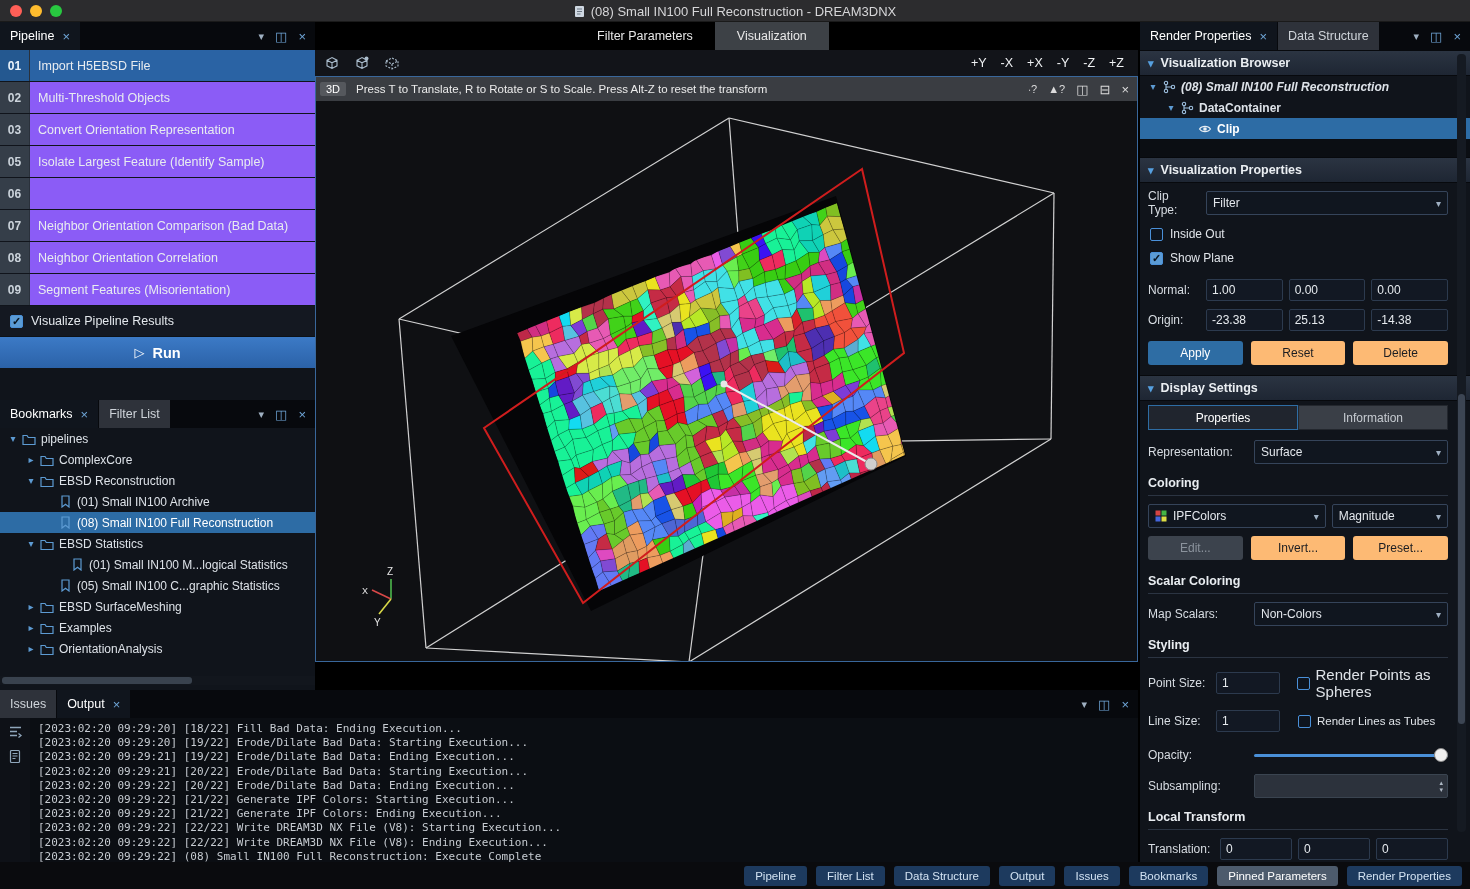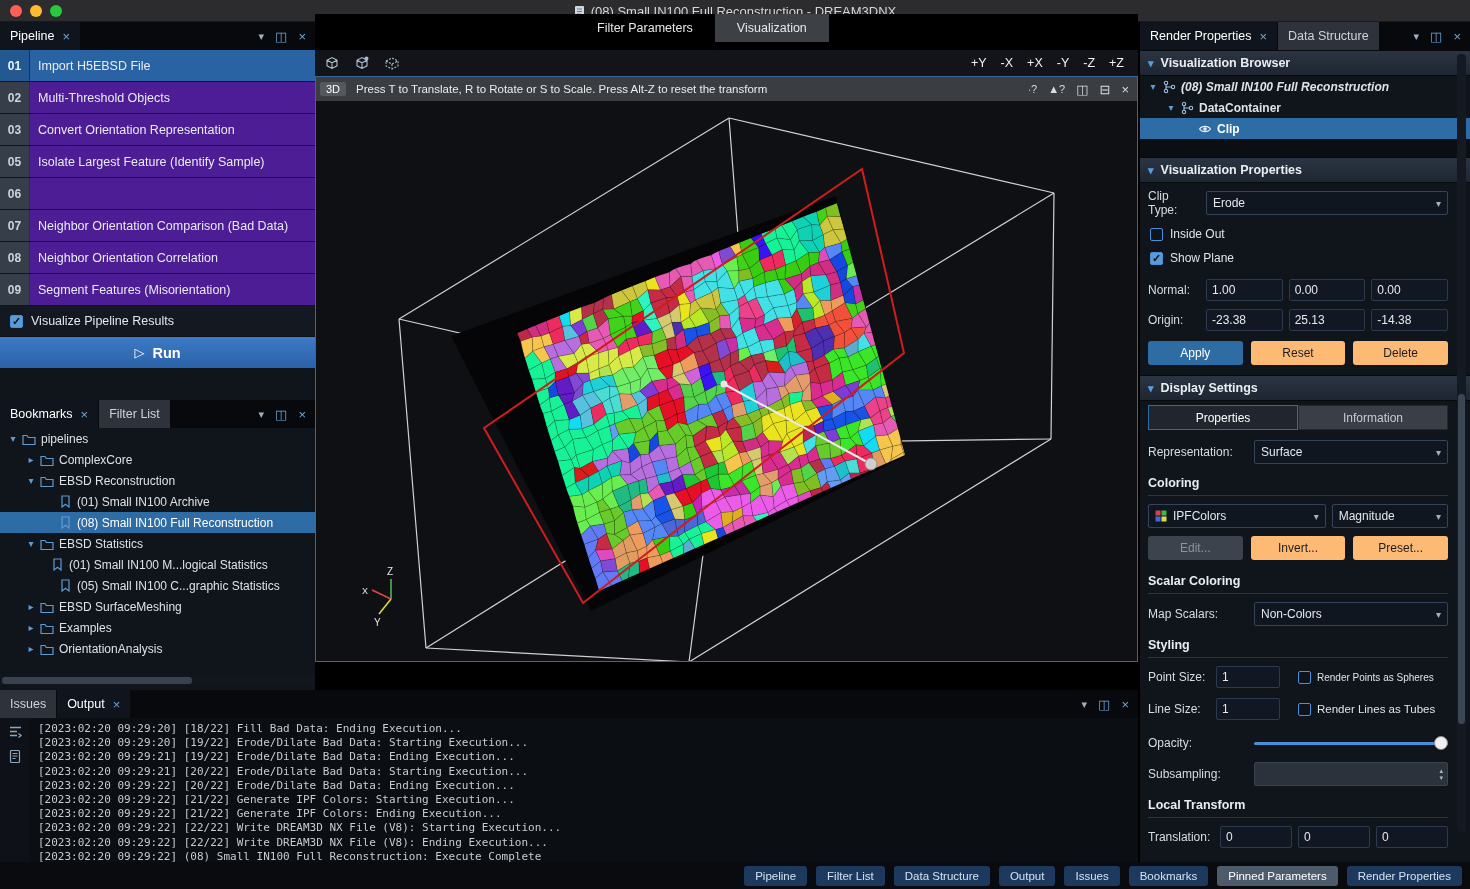--- a/index.html
+++ b/index.html
@@ -19,21 +19,21 @@
   .tabbar{height:28px;background:#07090d;display:flex;align-items:stretch}
   .ptab{display:flex;align-items:center;padding:0 10px;font-size:12.5px;color:#cfd4da;background:#2e323a;margin-right:1px;cursor:pointer;white-space:nowrap}
   .ptab.active{background:#10151d;color:#fff}
   .tabx{margin-left:8px;color:#6fa6d8;font-size:13px;line-height:1}
   .tb-icons{margin-left:auto;display:flex;align-items:center;gap:11px;padding:0 9px}
   .tb-icons .ic{color:#9fb0c2;font-size:11px;cursor:pointer}
   .tb-icons .ic.closep,.tb-icons .ic.undock{color:#6fa6d8;font-size:13px}
 
   
   #pipeline-panel{position:absolute;left:0;top:22px;width:315px;height:378px;background:#10141b}
-  .pl-item{height:31px;margin-bottom:1px;background:#4c1d95;display:flex;align-items:stretch;cursor:pointer}
+  .pl-item{height:31px;margin-bottom:1px;background:#8b5cf6;display:flex;align-items:stretch;cursor:pointer}
   .pl-num{width:30px;font-weight:bold;font-size:12px;color:#ccd4dc;border-right:1px solid #2a313b;display:flex;align-items:center;justify-content:center;background:#353e49}
   .pl-label{padding-left:8px;font-size:12.5px;color:#e8ecf0;display:flex;align-items:center;white-space:nowrap;overflow:hidden}
   .pl-item.selected{background:#2a63a4}
   .pl-item.selected .pl-num{background:#245890;color:#ecf4fb}
   .checkrow{height:30px;display:flex;align-items:center;gap:8px;padding-left:10px;background:#141821;font-size:12.5px;color:#e3e7ec}
   .runbar{height:32px;background:linear-gradient(#3c7ac6,#2b62a8);display:flex;align-items:center;justify-content:center;gap:8px;color:#fff;font-size:14.5px;font-weight:bold;border-top:1px solid #0d1117;cursor:pointer}
   .play{font-size:13px;font-weight:normal}
 
   
   .checkbox{width:13px;height:13px;border:1.5px solid #4a90d9;border-radius:2px;background:#0e141e;display:inline-flex;align-items:center;justify-content:center;flex:none;cursor:pointer;position:relative}
@@ -44,21 +44,21 @@
   #bookmarks-panel{position:absolute;left:0;top:400px;width:315px;height:290px;background:#10141b}
   .tree-row{height:21px;display:flex;align-items:center;font-size:12px;color:#dde2e8;white-space:nowrap;cursor:pointer;overflow:hidden}
   .tree-row.selected{background:#2d6ca5;color:#fff}
   .chev{width:14px;color:#5d9bd3;font-size:10px;text-align:center;flex:none}
   .ticon{width:18px;display:flex;justify-content:center;flex:none}
   .tlabel{margin-left:3px}
   .hscroll{position:absolute;left:0;bottom:5px;width:315px;height:9px;background:#12161d}
   .hthumb{position:absolute;left:2px;top:1px;width:190px;height:7px;background:#39424e;border-radius:3px}
 
   
-  #center-tabbar{position:absolute;left:315px;top:14px;width:823px;height:28px;background:#000;display:flex;align-items:stretch}
+  #center-tabbar{position:absolute;left:315px;top:22px;width:823px;height:28px;background:#000;display:flex;align-items:stretch}
   .center-spacer{width:260px}
   .ctab{display:flex;align-items:center;justify-content:center;padding:0 22px;font-size:12.5px;color:#e8e8e8;cursor:pointer}
   .ctab.active{background:#3d4146}
   #vtoolbar{position:absolute;left:315px;top:50px;width:823px;height:26px;background:#121419;display:flex;align-items:center;gap:12px;padding:0 8px}
   .vt-icon{display:flex;align-items:center;cursor:pointer}
   #axis-buttons{margin-left:auto;display:flex;gap:14px;padding-right:6px}
   .axis-btn{color:#f0f2f4;font-size:12.5px;cursor:pointer}
   #viewport-block{position:absolute;left:315px;top:76px;width:823px;height:586px;border:1px solid #39679b;background:#0e0f12}
   .vp-header{height:24px;background:#3a3d42;display:flex;align-items:center;gap:10px;padding:0 8px 0 4px}
   .vp-badge{background:#55585d;padding:1px 6px;border-radius:2px;font-size:11px;color:#fff}
@@ -252,21 +252,21 @@
       </div>
       <div class="tree-row" style="padding-left: 24px;">
         <span class="chev">▾</span>
         <span class="ticon">
           <svg width="14" height="12" viewBox="0 0 14 12">
             <path d="M1 2.5h4l1.3 2H13v7H1z" fill="none" stroke="#5d9bd3" stroke-width="1.2"></path>
           </svg>
         </span>
         <span class="tlabel">EBSD Statistics</span>
       </div>
-      <div class="tree-row" style="padding-left: 34px;">
+      <div class="tree-row" style="padding-left: 54px;">
         <span class="chev"></span>
         <span class="ticon">
           <svg width="11" height="13" viewBox="0 0 11 13">
             <path d="M2 1h7v11L5.5 9.2 2 12z" fill="none" stroke="#5d9bd3" stroke-width="1.2"></path>
           </svg>
         </span>
         <span class="tlabel">(01) Small IN100 M...logical Statistics</span>
       </div>
       <div class="tree-row" style="padding-left: 42px;">
         <span class="chev"></span>
@@ -1154,21 +1154,21 @@
 
     <div class="sect">
       <span class="schev">▾</span>
       <span>Visualization Properties</span>
     </div>
     <div style="height:6px"></div>
 
     <div class="rp-row">
       <span class="rp-lab lab-52">Clip Type:</span>
       <div class="dd">
-        <span class="dd-text">Erode</span>
+        <span class="dd-text">Filter</span>
         <span class="dd-caret">▾</span>
       </div>
     </div>
 
     <div class="rp-check">
       <span class="checkbox"></span>
       <span>Inside Out</span>
     </div>
     <div class="rp-check">
       <span class="checkbox checked">
@@ -1252,21 +1252,21 @@
       </div>
     </div>
 
     <div class="sublabel">Styling</div>
 
     <div class="rp-row">
       <span class="rp-lab lab-62">Point Size:</span>
       <input class="tin fixed" value="1" style="">
       <span style="width:6px"></span>
       <span class="checkbox"></span>
-      <span style="font-size:10px">Render Points as Spheres</span>
+      <span style="font-size:15px">Render Points as Spheres</span>
     </div>
 
     <div class="rp-row" style="margin-top:10px">
       <span class="rp-lab lab-62">Line Size:</span>
       <input class="tin fixed" value="1" style="">
       <span style="width:6px"></span>
       <span class="checkbox"></span>
       <span style="font-size:11.5px">Render Lines as Tubes</span>
     </div>
 

